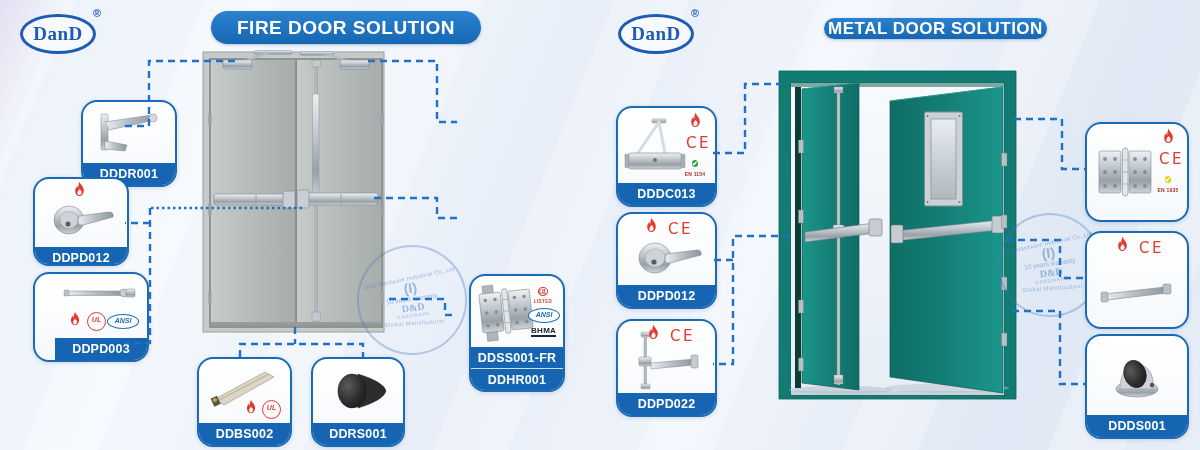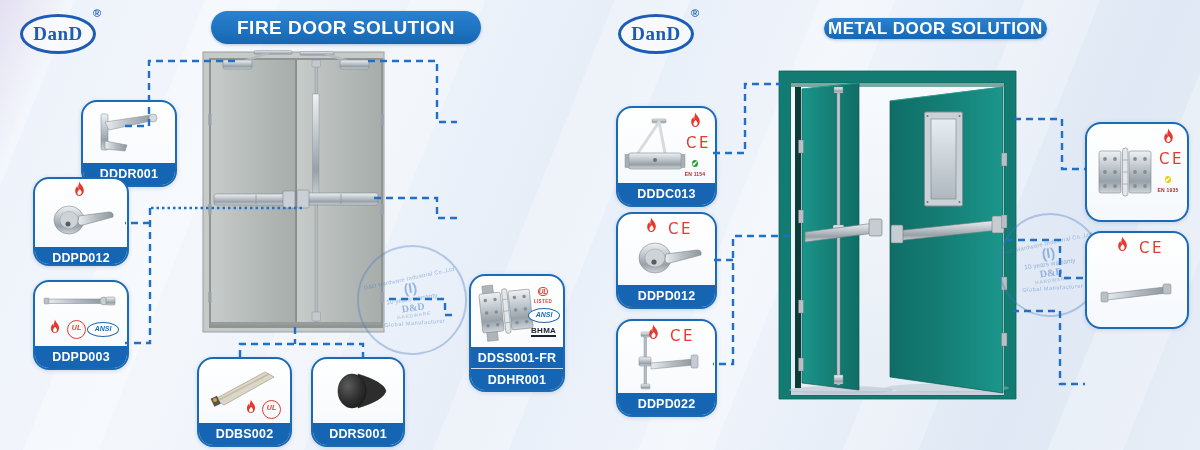--- a/index.html
+++ b/index.html
@@ -173,21 +173,21 @@
       <svg width="76" height="54" viewBox="0 0 76 54" style="margin-top:14px;">
         <ellipse cx="26" cy="27" rx="15" ry="14" fill="url(#gm)" stroke="#7f878e" stroke-width=".6"></ellipse>
         <ellipse cx="26" cy="27" rx="9" ry="8.5" fill="#cdd3d7" stroke="#8f979e" stroke-width=".4"></ellipse>
         <circle cx="25" cy="31" r="2.5" fill="#565c62"></circle>
         <path d="M36,23 L66,19 Q71,19 70,24 L40,32 Q35,33 35,28 Z" fill="url(#gmh)" stroke="#7f878e" stroke-width=".6"></path>
       </svg>
     </div>
     <div class="card-label">DDPD012</div>
   </div>
 
-  <div class="card" style="left:33px;top:280px;width:92px;height:86px;">
+  <div class="card" style="left:33px;top:272px;width:92px;height:86px;padding-left:20px;">
     <div class="card-img">
       <svg width="76" height="30" viewBox="0 0 76 30" style="margin-bottom:26px;">
         <rect x="4" y="13" width="58" height="4.5" rx="2" fill="url(#gmh)" stroke="#7f878e" stroke-width=".5"></rect>
         <circle cx="61" cy="15" r="4" fill="#c8ced2" stroke="#7f878e" stroke-width=".5"></circle>
         <rect x="63" y="11" width="9" height="8" rx="1.5" fill="url(#gm)" stroke="#7f878e" stroke-width=".5"></rect>
         <rect x="1" y="12" width="5" height="6" rx="1" fill="#b9c0c6" stroke="#7f878e" stroke-width=".4"></rect>
       </svg>
       <span class="ic" style="left:13px;top:37px;">
         <svg width="14" height="17" viewBox="0 0 16 20">
             <path d="M8 .5 C8.6 4 12.8 5.8 12.8 10.2 C12.8 13.8 10.7 16.6 7.9 16.6 C5.1 16.6 3.2 14.2 3.2 11 C3.2 8.2 4.8 6.6 5.8 5.4 C5.7 7.4 6.7 8.3 6.7 8.3 C6.2 4.8 7.6 3 8 .5 Z" fill="#e6392e"></path>
@@ -439,20 +439,31 @@
       </span>
       <span class="ic ic-ce" style="left:52px;top:6px;">CE</span>
       <svg width="80" height="40" viewBox="0 0 80 40" style="margin-top:20px;">
         <path d="M8,24 L68,17 L70,23 L10,30 Z" fill="url(#gmh)" stroke="#7f878e" stroke-width=".6"></path>
         <rect x="4" y="22" width="7" height="10" rx="1.5" fill="#b9c0c6" stroke="#7f878e" stroke-width=".5"></rect>
         <rect x="66" y="14" width="8" height="10" rx="1.5" fill="#b9c0c6" stroke="#7f878e" stroke-width=".5"></rect>
       </svg>
     </div>
   </div>
 
+  <div class="card" style="left:1085px;top:334px;width:100px;height:101px;">
+    <div class="card-img">
+      <svg width="80" height="58" viewBox="0 0 80 58">
+        <ellipse cx="40" cy="42" rx="21" ry="8" fill="url(#gm)" stroke="#7f878e" stroke-width=".6"></ellipse>
+        <path d="M23,42 Q23,19 42,17 Q58,21 56,42 Z" fill="#cdd3d8" stroke="#8f979e" stroke-width=".6"></path>
+        <ellipse cx="38" cy="27" rx="11" ry="14" transform="rotate(-18 38 27)" fill="url(#gdark)" stroke="#151515" stroke-width=".5"></ellipse>
+        <circle cx="55" cy="38" r="2.2" fill="#4c5257"></circle>
+      </svg>
+    </div>
+    <div class="card-label">DDDS001</div>
+  </div>
 
   <div class="wm" style="left:998px;top:213px;width:100px;height:100px;transform:rotate(-8deg);">
     <div class="t1">D&amp;D Hardware Industrial Co.,Ltd</div>
     <div class="t2">(I)</div>
     <div class="t3">10 years warranty</div>
     <div class="t4">D&amp;D</div>
     <div class="t5">HARDWARE</div>
     <div class="t6">Global Manufacturer</div>
   </div>
 

